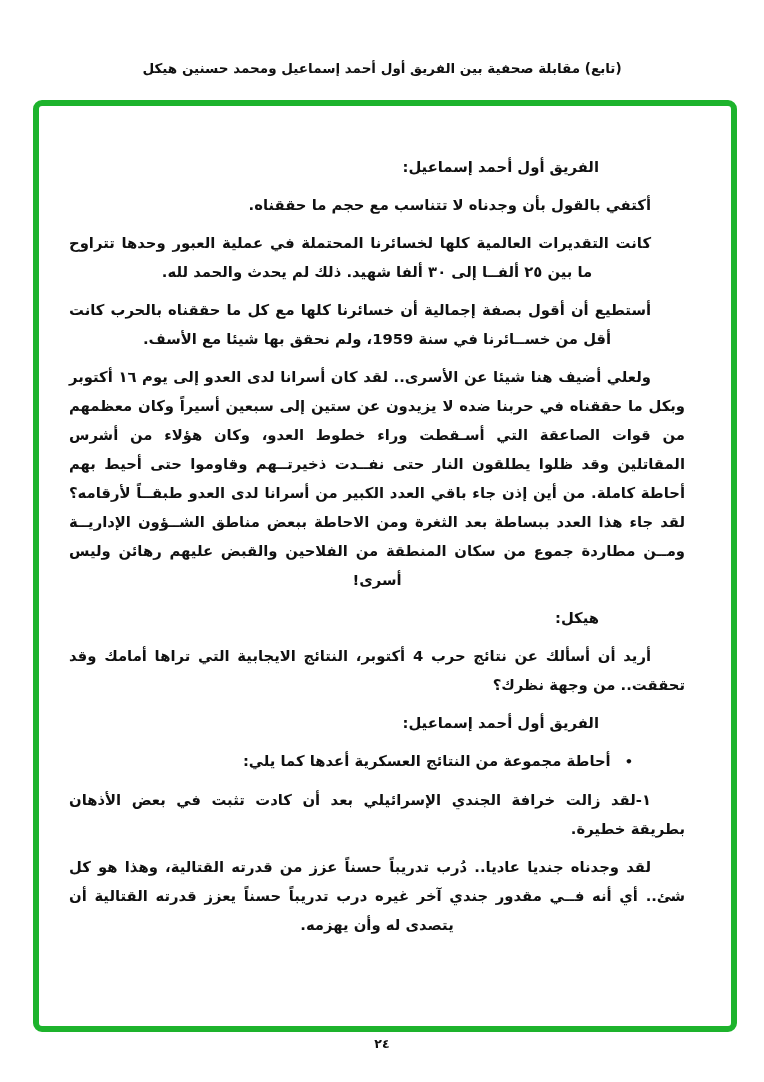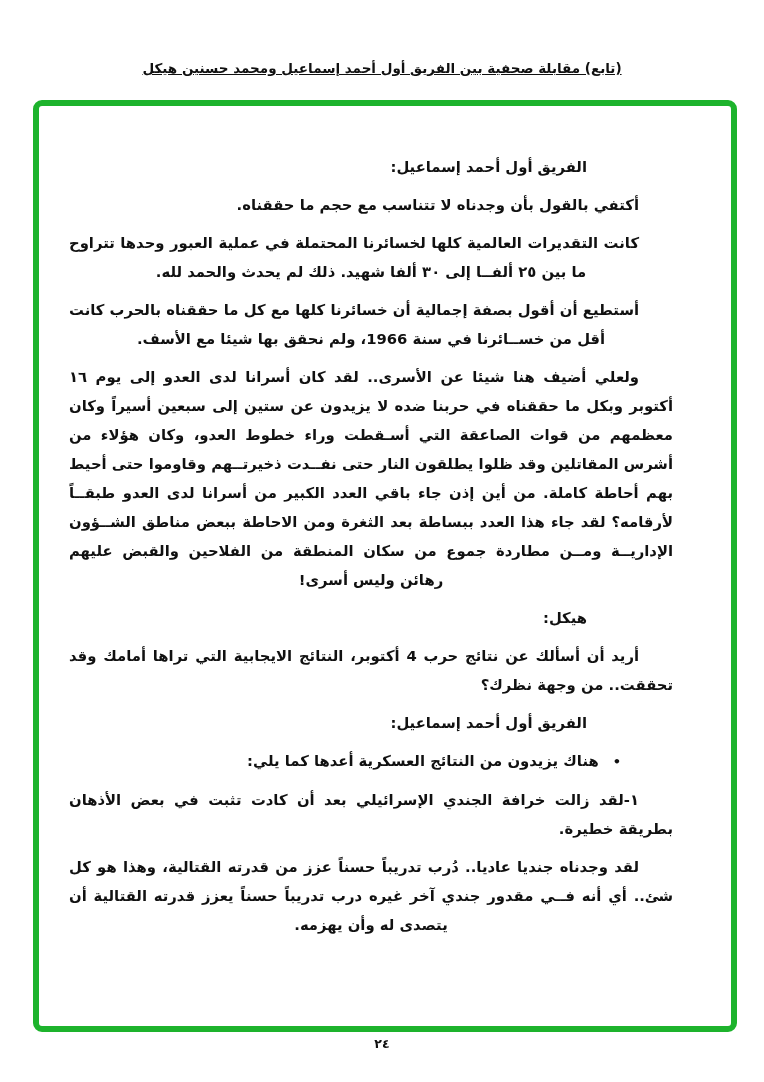--- a/index.html
+++ b/index.html
@@ -12,34 +12,33 @@
     overflow:hidden;
   }
   .header-title {
     position:absolute;
     top:60px; left:0; right:0;
     text-align:center;
     direction:rtl;
     font-size:13.5px;
     font-weight:bold;
     letter-spacing:0.2px;
-    text-decoration:underline;
   }
   .page-frame {
     position:absolute;
     left:33px; top:100px;
     width:692px; height:920px;
     border:6px solid #1db32c;
     border-radius:9px;
     background:#ffffff;
   }
   .content {
     position:absolute;
     top:0; left:0; right:0; bottom:0;
-    padding:46px 58px 20px 30px;
+    padding:46px 46px 20px 30px;
     direction:rtl;
     text-align:justify;
     font-size:14.8px;
     font-weight:bold;
     line-height:29px;
   }
   .block { margin:0 0 9px 0; text-indent:34px; }
   .sp    { text-indent:0; padding-right:86px; }
   .cl    { text-align-last:center; }
   .bl    { text-indent:0; padding-right:52px; text-align-last:right; }
@@ -57,28 +56,28 @@
 <body>
 
 <div class="header-title">(تابع) مقابلة صحفية بين الفريق أول أحمد إسماعيل ومحمد حسنين هيكل</div>
 
 <div class="page-frame">
   <div class="content">
 
     <div class="block sp">الفريق أول أحمد إسماعيل:</div>
     <div class="block">أكتفي بالقول بأن وجدناه لا تتناسب مع حجم ما حققناه.</div>
     <div class="block cl">كانت التقديرات العالمية كلها لخسائرنا المحتملة في عملية العبور وحدها تتراوح ما بين ٢٥ ألفــا إلى ٣٠ ألفا شهيد. ذلك لم يحدث والحمد لله.</div>
-    <div class="block cl">أستطيع أن أقول بصفة إجمالية أن خسائرنا كلها مع كل ما حققناه بالحرب كانت أقل من خســائرنا في سنة 1966، ولم نحقق بها شيئا مع الأسف.</div>
+    <div class="block cl">أستطيع أن أقول بصفة إجمالية أن خسائرنا كلها مع كل ما حققناه بالحرب كانت أقل من خســائرنا في سنة 1959، ولم نحقق بها شيئا مع الأسف.</div>
     <div class="block cl">ولعلي أضيف هنا شيئا عن الأسرى.. لقد كان أسرانا لدى العدو إلى يوم ١٦ أكتوبر وبكل ما حققناه في حربنا ضده لا يزيدون عن ستين إلى سبعين أسيراً وكان معظمهم من قوات الصاعقة التي أسـقطت وراء خطوط العدو، وكان هؤلاء من أشرس المقاتلين وقد ظلوا يطلقون النار حتى نفــدت ذخيرتــهم وقاوموا حتى أحيط بهم أحاطة كاملة. من أين إذن جاء باقي العدد الكبير من أسرانا لدى العدو طبقــاً لأرقامه؟ لقد جاء هذا العدد ببساطة بعد الثغرة ومن الاحاطة ببعض مناطق الشــؤون الإداريــة ومــن مطاردة جموع من سكان المنطقة من الفلاحين والقبض عليهم رهائن وليس أسرى!</div>
     <div class="block sp">هيكل:</div>
     <div class="block">أريد أن أسألك عن نتائج حرب 4 أكتوبر، النتائج الايجابية التي تراها أمامك وقد تحققت.. من وجهة نظرك؟</div>
     <div class="block sp">الفريق أول أحمد إسماعيل:</div>
 
     <div class="block bl">
-      <span class="bullet-glyph">•</span><span>هناك يزيدون من النتائج العسكرية أعدها كما يلي:</span>
+      <span class="bullet-glyph">•</span><span>أحاطة مجموعة من النتائج العسكرية أعدها كما يلي:</span>
     </div>
 
     <div class="block">١-لقد زالت خرافة الجندي الإسرائيلي بعد أن كادت تثبت في بعض الأذهان بطريقة خطيرة.</div>
     <div class="block cl">لقد وجدناه جنديا عاديا.. دُرب تدريباً حسناً عزز من قدرته القتالية، وهذا هو كل شئ.. أي أنه فــي مقدور جندي آخر غيره درب تدريباً حسناً يعزز قدرته القتالية أن يتصدى له وأن يهزمه.</div>
 
   </div>
 </div>
 
 <div class="page-number">٢٤</div>
 

